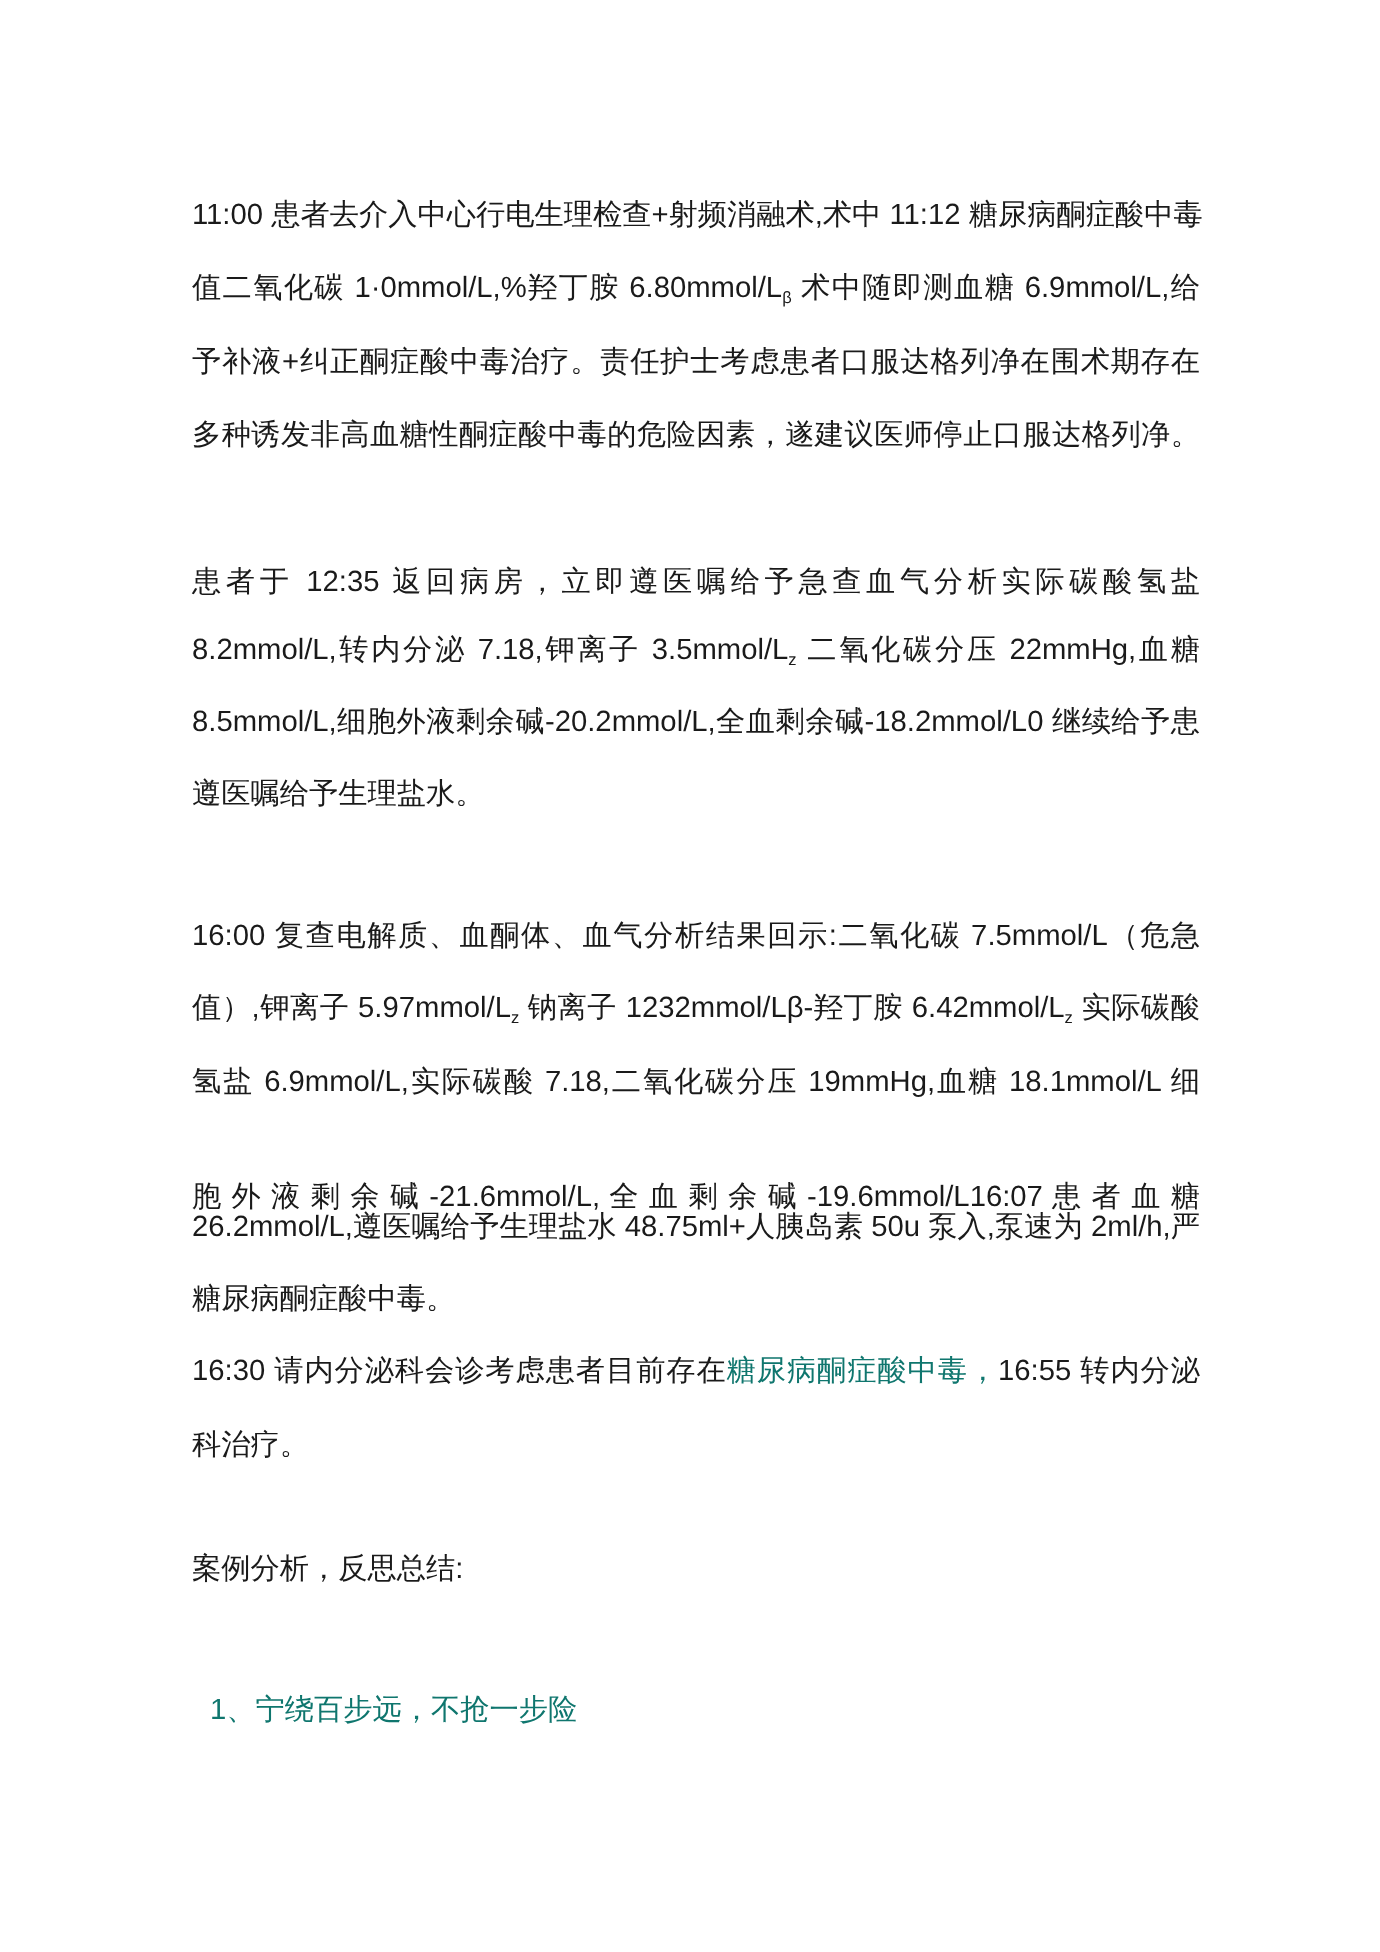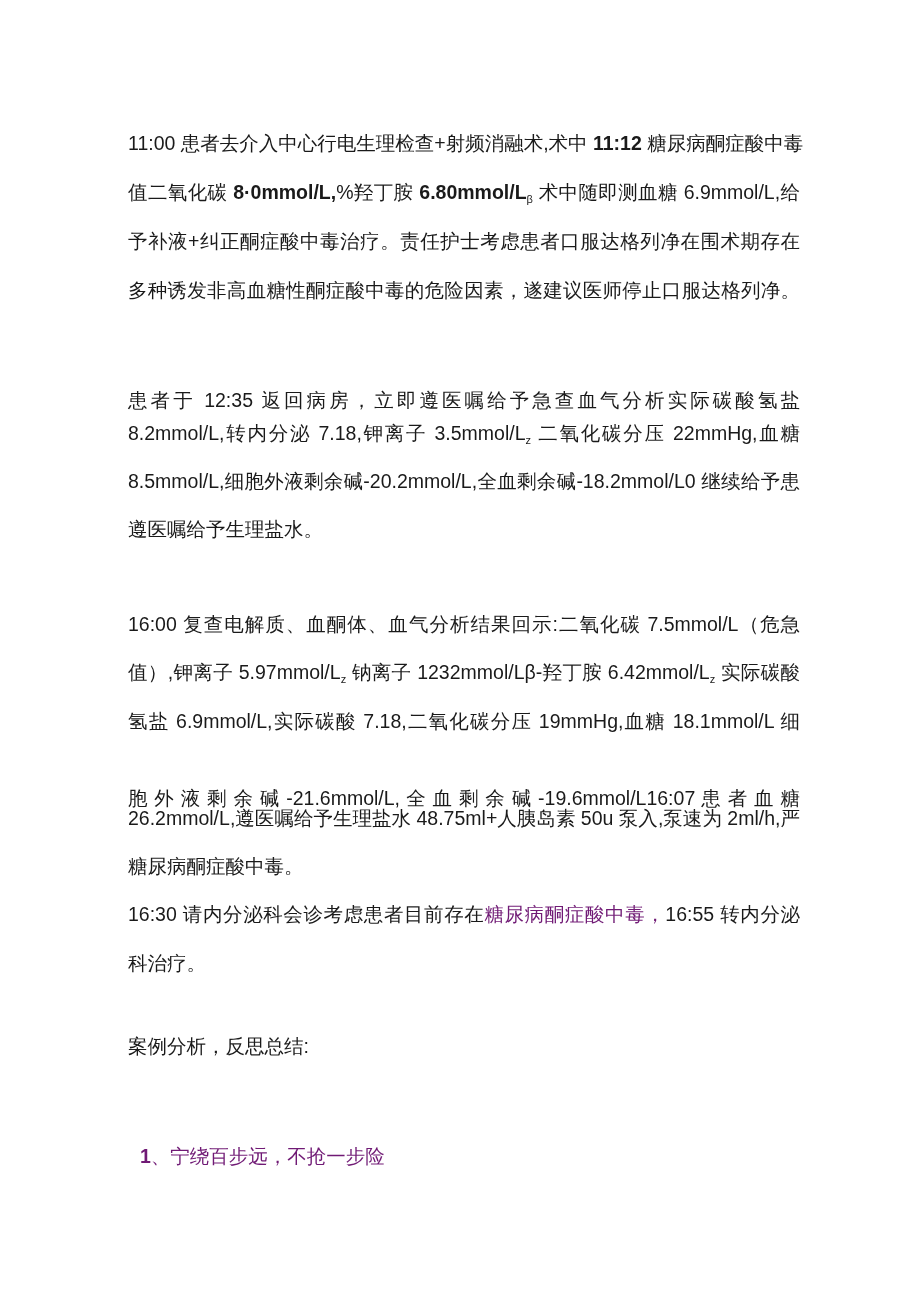--- a/index.html
+++ b/index.html
@@ -1,37 +1,37 @@
 <!DOCTYPE html>
 <html><head>
 <meta charset="utf-8">
 <style>
   html, body { margin: 0; padding: 0; background: #ffffff; }
   body { width: 920px; height: 1301px; position: relative; overflow: hidden;
          font-family: "Liberation Sans", "DejaVu Sans", sans-serif; color: #1a1a1a; }
   .line { position: absolute; left: 128px; font-size: 19.5px; line-height: 24px; white-space: nowrap; letter-spacing: 0px; }
   .justify { width: 672px; text-align-last: justify; text-align: justify; }
-  .b { font-weight: bold; }
-  .red { color: #701a75; }
+  .b { font-weight: normal; }
+  .red { color: #0f766e; }
   .sub { font-size: 11px; vertical-align: -4px; }
-  .item { left: 140px; margin-top: 16px; }
+  .item { left: 140px; }
 </style>
 </head>
 <body>
 
 <div class="line justify" style="top:131px">
   <span>11:00 患者去介入中心行电生理检查+射频消融术,术中 </span><span class="b">11:12</span><span> 糖尿病酮症酸中毒</span>
 </div>
 <div class="line justify" style="top:180px">
-  <span>值二氧化碳 </span><span class="b">8·0mmol/L,</span><span>%羟丁胺 </span><span class="b">6.80mmol/L</span><span class="sub">β</span><span> 术中随即测血糖 6.9mmol/L,给</span>
+  <span>值二氧化碳 </span><span class="b">1·0mmol/L,</span><span>%羟丁胺 </span><span class="b">6.80mmol/L</span><span class="sub">β</span><span> 术中随即测血糖 6.9mmol/L,给</span>
 </div>
 <div class="line justify" style="top:229px">予补液+纠正酮症酸中毒治疗。责任护士考虑患者口服达格列净在围术期存在</div>
 <div class="line justify" style="top:278px">多种诱发非高血糖性酮症酸中毒的危险因素，遂建议医师停止口服达格列净。</div>
 
-<div class="line justify" style="top:388px">患者于 12:35 返回病房，立即遵医嘱给予急查血气分析实际碳酸氢盐</div>
+<div class="line justify" style="top:376px">患者于 12:35 返回病房，立即遵医嘱给予急查血气分析实际碳酸氢盐</div>
 <div class="line justify" style="top:421px">
   <span>8.2mmol/L,转内分泌 7.18,钾离子 3.5mmol/L</span><span class="sub">z</span><span> 二氧化碳分压 22mmHg,血糖</span>
 </div>
 <div class="line justify" style="top:469px">8.5mmol/L,细胞外液剩余碱-20.2mmol/L,全血剩余碱-18.2mmol/L0 继续给予患</div>
 <div class="line" style="top:517px">遵医嘱给予生理盐水。</div>
 
 <div class="line justify" style="top:612px">16:00 复查电解质、血酮体、血气分析结果回示:二氧化碳 7.5mmol/L（危急</div>
 <div class="line justify" style="top:660px">
   <span>值）,钾离子 5.97mmol/L</span><span class="sub">z</span><span> 钠离子 1232mmol/Lβ-羟丁胺 6.42mmol/L</span><span class="sub">z</span><span> 实际碳酸</span>
 </div>

